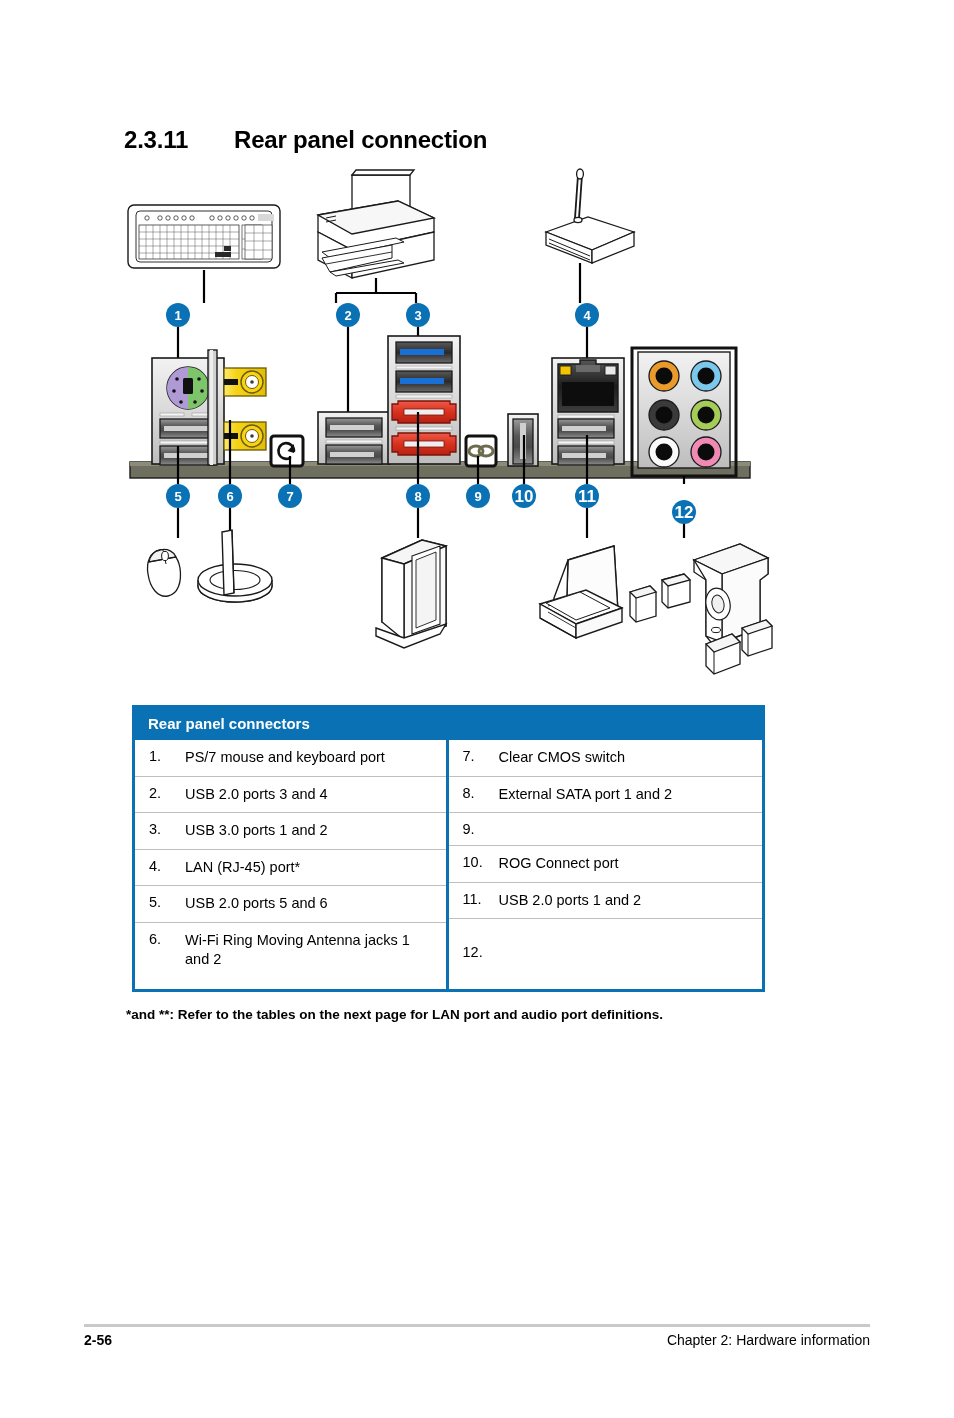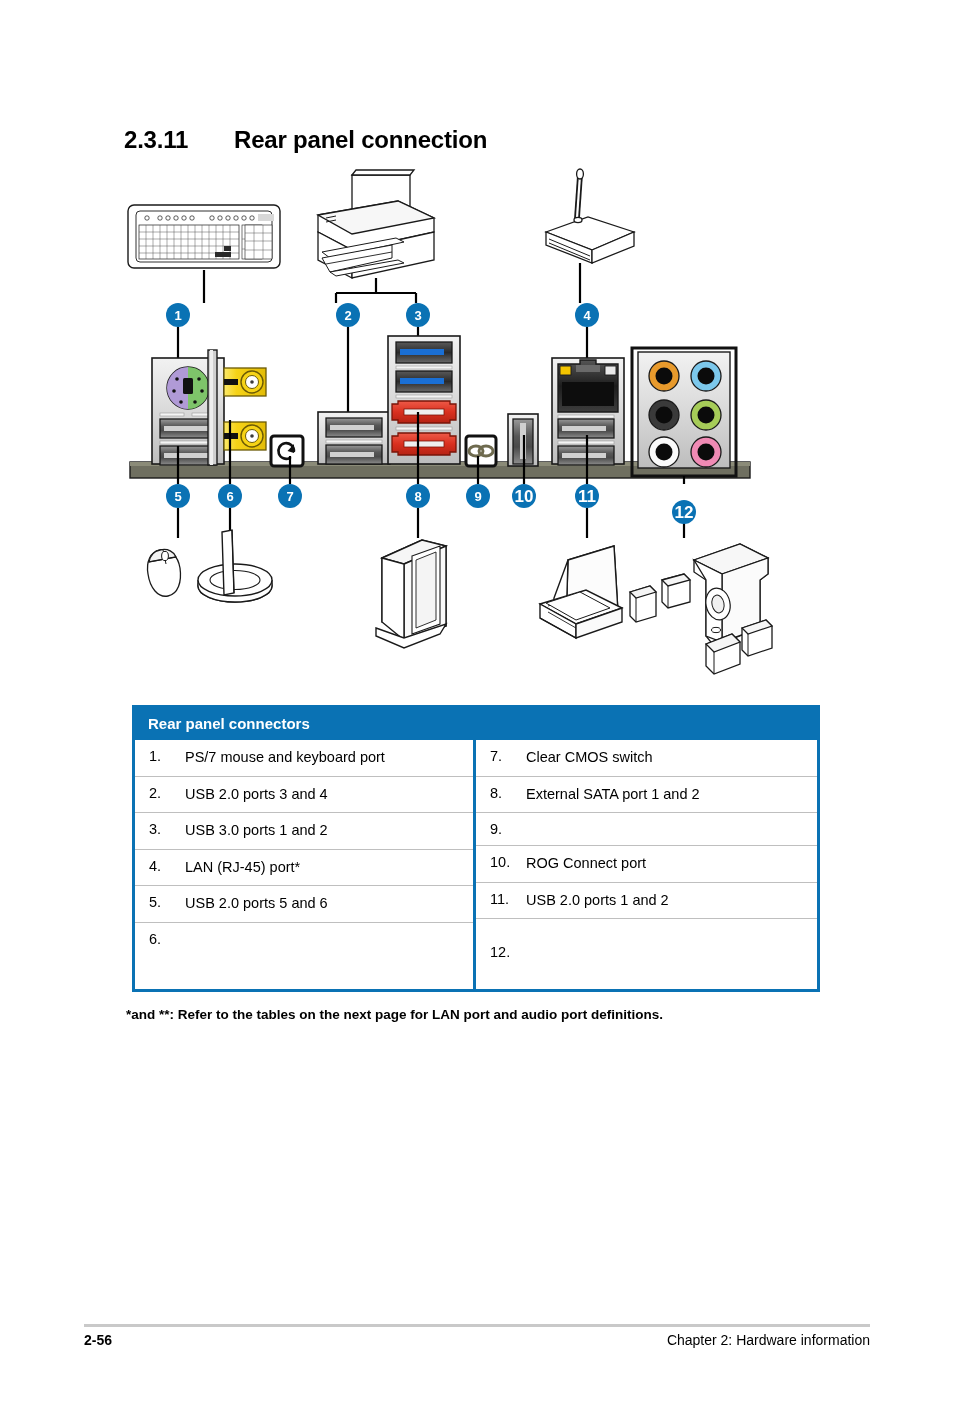--- a/index.html
+++ b/index.html
@@ -30,21 +30,21 @@
   .badge {
     position:absolute; width:24px; height:24px; border-radius:50%;
     background:#0a72b4; color:#fff; font-size:13px; font-weight:bold;
     display:flex; align-items:center; justify-content:center;
     line-height:1;
   }
   .badge.small { font-size:17px; }
 
   
   .conn-table {
-    position:absolute; left:132px; top:705px; width:688px;
+    position:absolute; left:132px; top:705px; width:633px;
     border:3px solid #0a72b4;
     background:#fff;
   }
   .conn-head {
     background:#0a72b4; color:#fff;
     font-size:15px; font-weight:bold;
     padding:7px 13px 8px 13px;
   }
   .conn-body { display:flex; }
   .conn-col { width:50%; }
@@ -511,20 +511,21 @@
         <div class="conn-row">
           <span class="idx">4.</span>
           <span class="lbl">LAN (RJ-45) port*</span>
         </div>
         <div class="conn-row">
           <span class="idx">5.</span>
           <span class="lbl">USB 2.0 ports 5 and 6</span>
         </div>
         <div class="conn-row tall">
           <span class="idx">6.</span>
+          <span class="lbl">Wi-Fi Ring Moving Antenna jacks 1 and 2</span>
         </div>
       </div>
       <div class="conn-col">
         <div class="conn-row">
           <span class="idx">7.</span>
           <span class="lbl">Clear CMOS switch</span>
         </div>
         <div class="conn-row">
           <span class="idx">8.</span>
           <span class="lbl">External SATA port 1 and 2</span>

